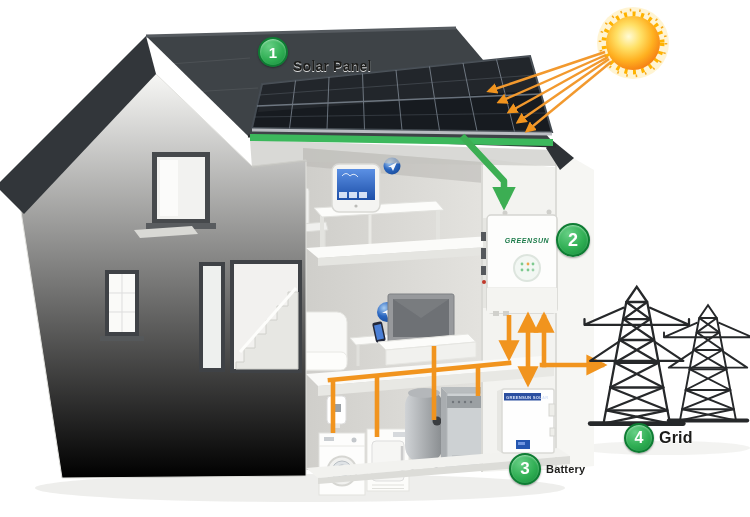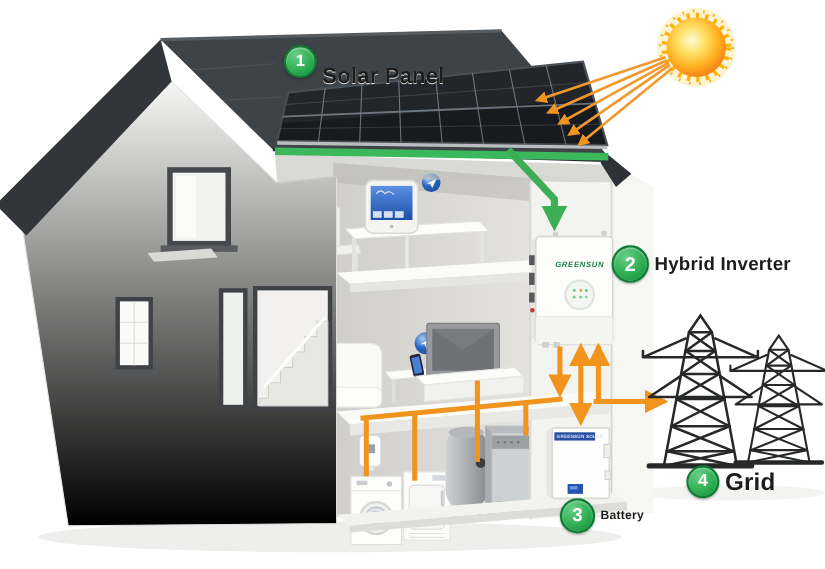--- a/index.html
+++ b/index.html
@@ -10,27 +10,27 @@
   .stage svg{position:absolute;left:0;top:0;}
   .num-label{position:absolute;display:flex;align-items:center;gap:5px;white-space:nowrap;}
   .badge{
     border-radius:50%;display:flex;align-items:center;justify-content:center;
     background:radial-gradient(circle at 35% 28%, #67cf85 0%, #2fae53 55%, #168a3c 100%);
     border:2px solid #0e7c33;color:#ffffff;font-weight:bold;
     box-shadow:0 1px 2px rgba(0,0,0,.35), inset 0 1px 2px rgba(255,255,255,.5);
   }
   .lbl-txt{color:#1c1c1a;font-weight:bold;letter-spacing:.2px;text-shadow:0 1px 0 rgba(255,255,255,.8);}
   .l1 .badge{width:26px;height:26px;font-size:15px;}
-  .l1 .lbl-txt{font-size:20px;margin-top:28px;}
+  .l1 .lbl-txt{font-size:14px;margin-top:28px;}
   .l2 .badge{width:30px;height:30px;font-size:18px;}
   .l2 .lbl-txt{font-size:17px;}
   .l3 .badge{width:28px;height:28px;font-size:17px;}
   .l3 .lbl-txt{font-size:11px;}
   .l4 .badge{width:26px;height:26px;font-size:16px;}
-  .l4 .lbl-txt{font-size:22px;text-align:right;}
+  .l4 .lbl-txt{font-size:16px;text-align:right;}
 </style>
 </head>
 <body>
 
 <div class="stage">
 <svg width="750" height="517" viewBox="0 0 750 517">
   <defs>
     <radialGradient id="sunG" cx="42%" cy="38%" r="65%">
       <stop offset="0%" stop-color="#fffbd6"></stop>
           <stop offset="35%" stop-color="#ffe066"></stop>
@@ -327,21 +327,20 @@
     <use href="#ptower" transform="translate(672,302) scale(0.80)"></use>
   </g>
 </svg>
 
 <div class="num-label l1" style="left:258px;top:30px;">
   <span class="badge">1</span>
   <span class="lbl-txt">Solar Panel</span>
 </div>
 <div class="num-label l2" style="left:556px;top:223px;">
   <span class="badge">2</span>
-  <span class="lbl-txt">Hybrid Inverter</span>
 </div>
 <div class="num-label l3" style="left:509px;top:453px;">
   <span class="badge">3</span>
   <span class="lbl-txt">Battery</span>
 </div>
 <div class="num-label l4" style="left:624px;top:423px;">
   <span class="badge">4</span>
   <span class="lbl-txt">Grid</span>
 </div>
 </div>

